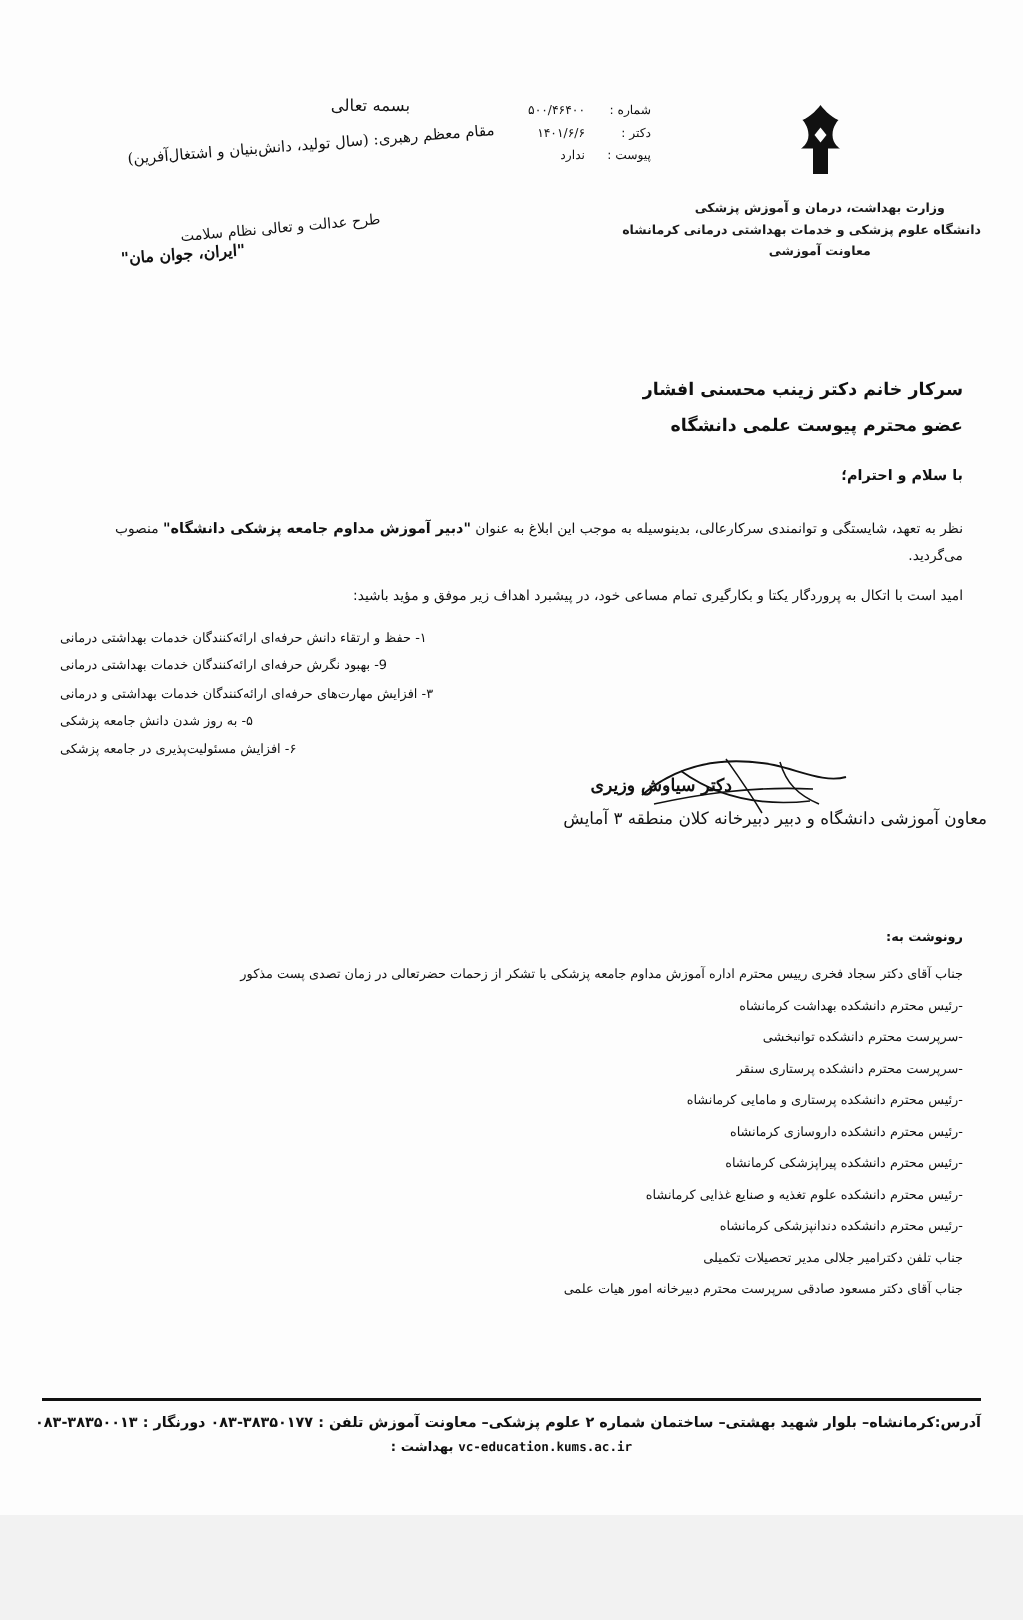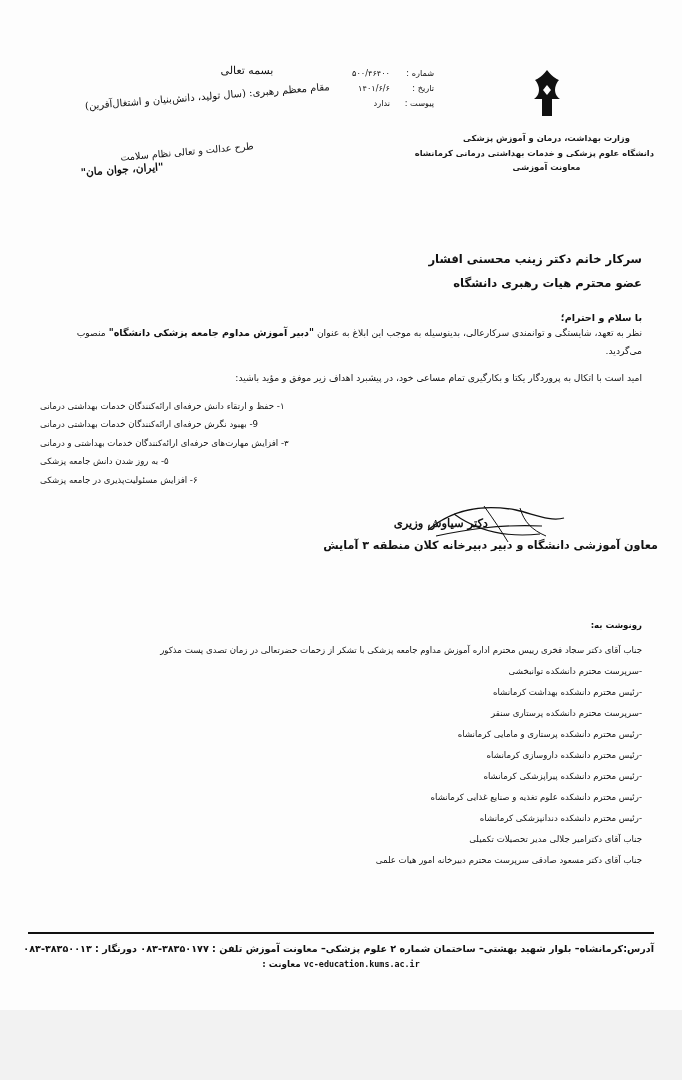--- a/index.html
+++ b/index.html
@@ -125,21 +125,21 @@
     text-align: right;
     font-size: 11.6px;
     font-weight: bold;
     line-height: 2.05;
     margin-bottom: 16px;
   }
   .greeting {
     text-align: right;
     font-size: 9.6px;
     font-weight: bold;
-    margin-bottom: 0;
+    margin-bottom: 20px;
   }
   .para {
     text-align: right;
     font-size: 9.2px;
     line-height: 2.0;
     margin-bottom: 9px;
   }
   .para .bold { font-weight: bold; font-size: 9.6px; }
 
   .goals {
@@ -172,21 +172,21 @@
     font-weight: bold;
     font-family: "DejaVu Serif", "Liberation Serif", serif;
     position: relative;
     z-index: 2;
     margin-right: 170px;
     display: inline-block;
   }
   .sign-title {
     margin-top: 8px;
     font-size: 11.2px;
-    font-weight: bold;
+    font-weight: normal;
     text-align: right;
   }
 
   
   .cc-area {
     position: absolute;
     top: 620px;
     right: 40px;
     left: 40px;
     text-align: right;
@@ -257,39 +257,39 @@
         <div>معاونت آموزشی</div>
       </div>
     </div>
 
     <div class="meta-block">
       <div class="meta-row">
         <span class="meta-label">شماره :</span>
         <span class="meta-value">۵۰۰/۴۶۴۰۰</span>
       </div>
       <div class="meta-row">
-        <span class="meta-label">تاریخ :</span>
+        <span class="meta-label">دکتر :</span>
         <span class="meta-value">۱۴۰۱/۶/۶</span>
       </div>
       <div class="meta-row">
         <span class="meta-label">پیوست :</span>
         <span class="meta-value">ندارد</span>
       </div>
     </div>
 
     <div class="besme">بسمه تعالی</div>
     <div class="slogan1">مقام معظم رهبری: (سال تولید، دانش‌بنیان و اشتغال‌آفرین)</div>
     <div class="slogan2">طرح عدالت و تعالی نظام سلامت</div>
     <div class="slogan3">"ایران، جوان مان"</div>
   </div>
 
   <div class="body-area">
     <div class="addressee">
       <div>سرکار خانم دکتر زینب محسنی افشار</div>
-      <div>عضو محترم هیات رهبری دانشگاه</div>
+      <div>عضو محترم پیوست علمی دانشگاه</div>
     </div>
 
     <div class="greeting">با سلام و احترام؛</div>
 
     <div class="para">
       <span>نظر به تعهد، شایستگی و توانمندی سرکارعالی، بدینوسیله به موجب این ابلاغ به عنوان</span>
       <span class="bold">"دبیر آموزش مداوم جامعه پزشکی دانشگاه"</span>
       <span>منصوب می‌گردید.</span>
     </div>
 
@@ -313,36 +313,36 @@
       <path d="M96 8 C100 22 108 30 122 36" stroke="#111" stroke-width="1" fill="none"></path>
     </svg>
     <div class="sign-name">دکتر سیاوش وزیری</div>
     <div class="sign-title">معاون آموزشی دانشگاه و دبیر دبیرخانه کلان منطقه ۳ آمایش</div>
   </div>
 
   <div class="cc-area">
     <div class="cc-title">رونوشت به:</div>
     <div class="cc-list">
       <div>جناب آقای دکتر سجاد فخری رییس محترم اداره آموزش مداوم جامعه پزشکی با تشکر از زحمات حضرتعالی در زمان تصدی پست مذکور</div>
+      <div>-رئیس محترم دانشکده بهداشت کرمانشاه</div>
       <div>-سرپرست محترم دانشکده توانبخشی</div>
-      <div>-رئیس محترم دانشکده بهداشت کرمانشاه</div>
       <div>-سرپرست محترم دانشکده پرستاری سنقر</div>
       <div>-رئیس محترم دانشکده پرستاری و مامایی کرمانشاه</div>
       <div>-رئیس محترم دانشکده داروسازی کرمانشاه</div>
       <div>-رئیس محترم دانشکده پیراپزشکی کرمانشاه</div>
       <div>-رئیس محترم دانشکده علوم تغذیه و صنایع غذایی کرمانشاه</div>
       <div>-رئیس محترم دانشکده دندانپزشکی کرمانشاه</div>
-      <div>جناب آقای دکترامیر جلالی مدیر تحصیلات تکمیلی</div>
+      <div>جناب تلفن دکترامیر جلالی مدیر تحصیلات تکمیلی</div>
       <div>جناب آقای دکتر مسعود صادقی سرپرست محترم دبیرخانه امور هیات علمی</div>
     </div>
   </div>
 
   <div class="footer">
     <div class="footer-rule"></div>
     <div class="footer-line1">آدرس:کرمانشاه– بلوار شهید بهشتی– ساختمان شماره ۲ علوم پزشکی– معاونت آموزش   تلفن : ۳۸۳۵۰۱۷۷-۰۸۳ دورنگار : ۳۸۳۵۰۰۱۳-۰۸۳</div>
     <div class="footer-line2">
       <span class="url">vc-education.kums.ac.ir</span>
-      <span>معاونت :</span>
+      <span>بهداشت :</span>
     </div>
   </div>
 
   <div class="bottom-band"></div>
 </div>
 
 </body></html>

